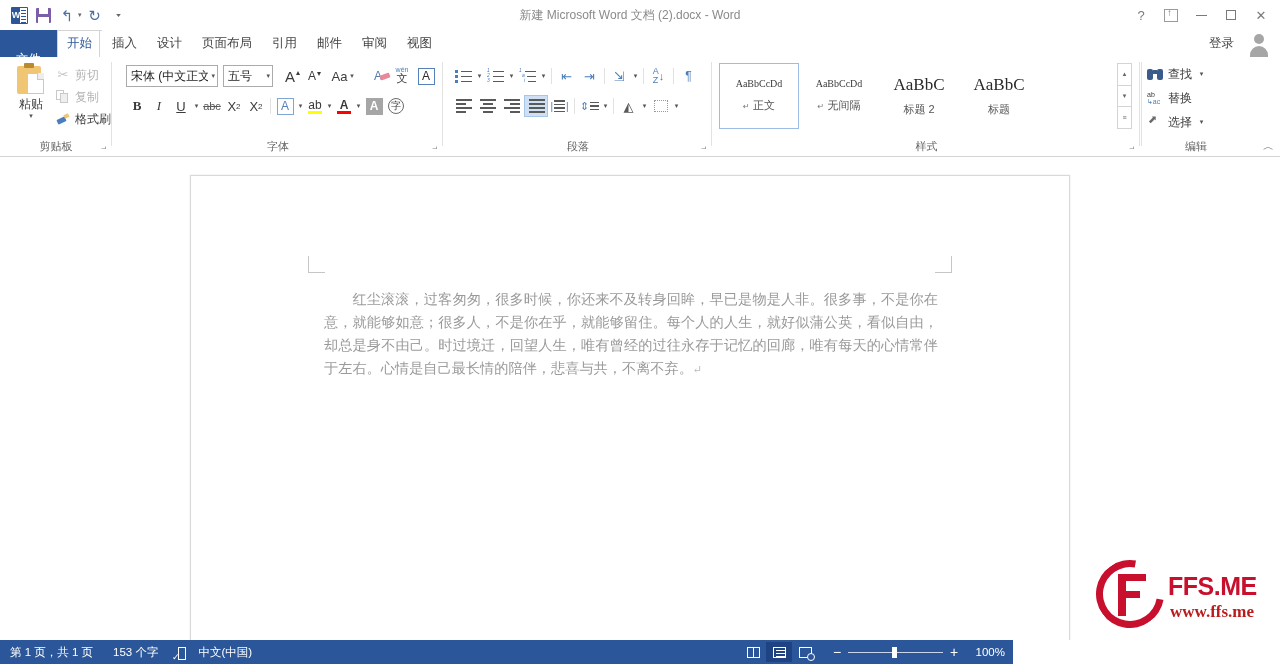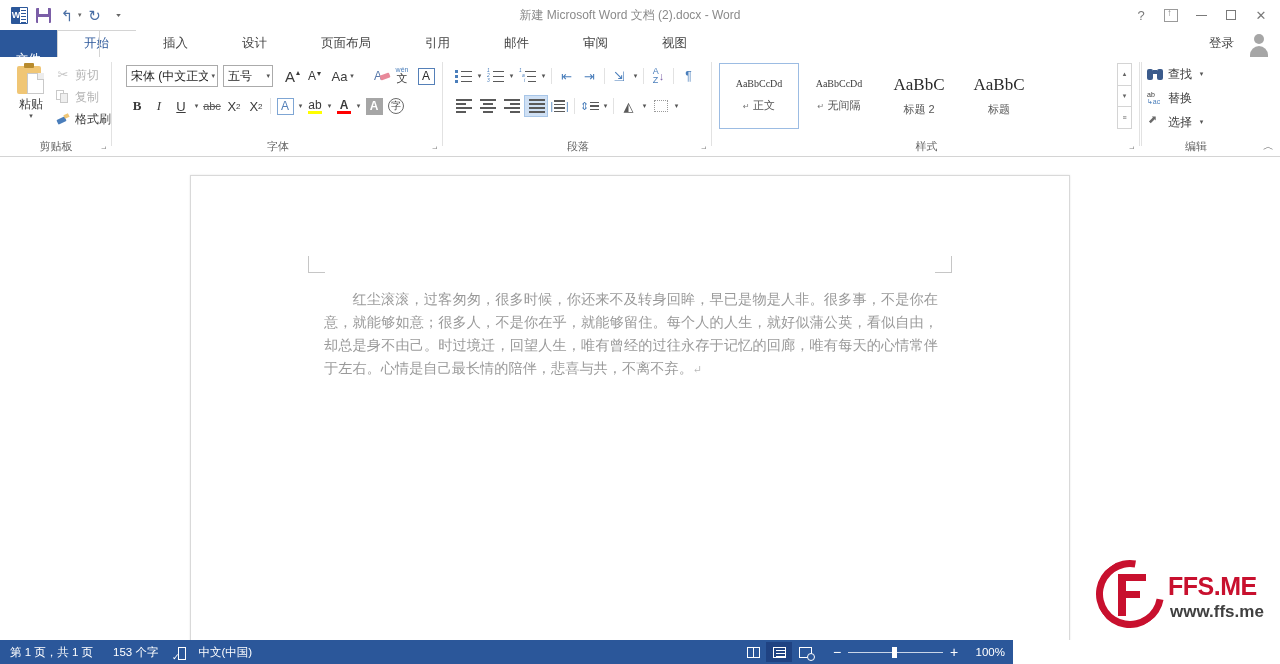--- a/index.html
+++ b/index.html
@@ -46,21 +46,21 @@
   .min-line { width: 11px; height: 1px; background: #7a7a7a; }
   .max-sq { width: 10px; height: 10px; border: 1px solid #7a7a7a; }
 
   
   .tabstrip {
     position: absolute; top: 30px; left: 0; width: 1280px; height: 27px;
     background: #ffffff;
   }
   .tabs { position: absolute; left: 0; top: 0; display: flex; height: 27px; }
   .tab {
-    height: 27px; line-height: 27px; padding: 0 27px; font-size: 12.5px; color: #444;
+    height: 27px; line-height: 27px; padding: 0 10px; font-size: 12.5px; color: #444;
     cursor: default; white-space: nowrap;
   }
   .tab.file { background: #2b579a; color: #fff; padding: 16px 16px; }
   .tab.active { color: #2b579a; background: #fff; position: relative; }
   .tab.active::before { content:''; position:absolute; left:0; top:0; right:0; height:1px; background:#d4d4d4; }
   .tab.active::after { content:''; position:absolute; left:0; top:0; bottom:0; width:1px; background:#d4d4d4; box-shadow: 42px 0 0 0 #d4d4d4; }
   .signin { position: absolute; right: 46px; top: 0; height: 27px; line-height: 27px; font-size: 12.5px; color: #444; }
   .avatar {
     position: absolute; right: 6px; top: 1px; width: 30px; height: 26px;
     display: flex; align-items: flex-end; justify-content: center; overflow: hidden;
@@ -207,21 +207,21 @@
   
   .watermark { position: absolute; right: 8px; bottom: 4px; width: 180px; height: 78px; pointer-events: none; }
   .wm-logo { position: absolute; left: 4px; top: 2px; width: 68px; height: 68px; }
   .wm-ring { position: absolute; inset: 0; border: 7px solid #c8102e; border-radius: 50%; border-right-color: transparent; transform: rotate(-35deg); }
   .wm-f { position: absolute; left: 22px; top: 14px; width: 30px; height: 42px; }
   .wm-f i { position: absolute; background: #c8102e; }
   .wm-f i:nth-child(1) { left: 0; top: 0; width: 8px; height: 42px; }
   .wm-f i:nth-child(2) { left: 0; top: 0; width: 28px; height: 7px; }
   .wm-f i:nth-child(3) { left: 0; top: 17px; width: 22px; height: 7px; }
   .wm-text { position: absolute; left: 76px; top: 14px; font-size: 25px; font-weight: bold; color: #c8102e; letter-spacing: -0.5px; }
-  .wm-sub { position: absolute; left: 78px; top: 44px; font-size: 17px; font-weight: bold; color: #404040; }
+  .wm-sub { position: absolute; left: 78px; top: 44px; font-size: 17px; font-weight: bold; color: #b91c1c; font-family: Liberation Serif, serif; }
 
   
   .statusbar {
     position: absolute; bottom: 0; left: 0; width: 1013px; height: 24px;
     background: #2b579a; color: #fff; font-size: 11.5px;
     display: flex; align-items: center;
   }
   .sb-item { padding: 0 10px; cursor: default; white-space: nowrap; line-height: 24px; }
   .sb-proof { width: 20px; display: flex; align-items: center; justify-content: center; }
   .proof-ico { width: 14px; height: 11px; position: relative; }

